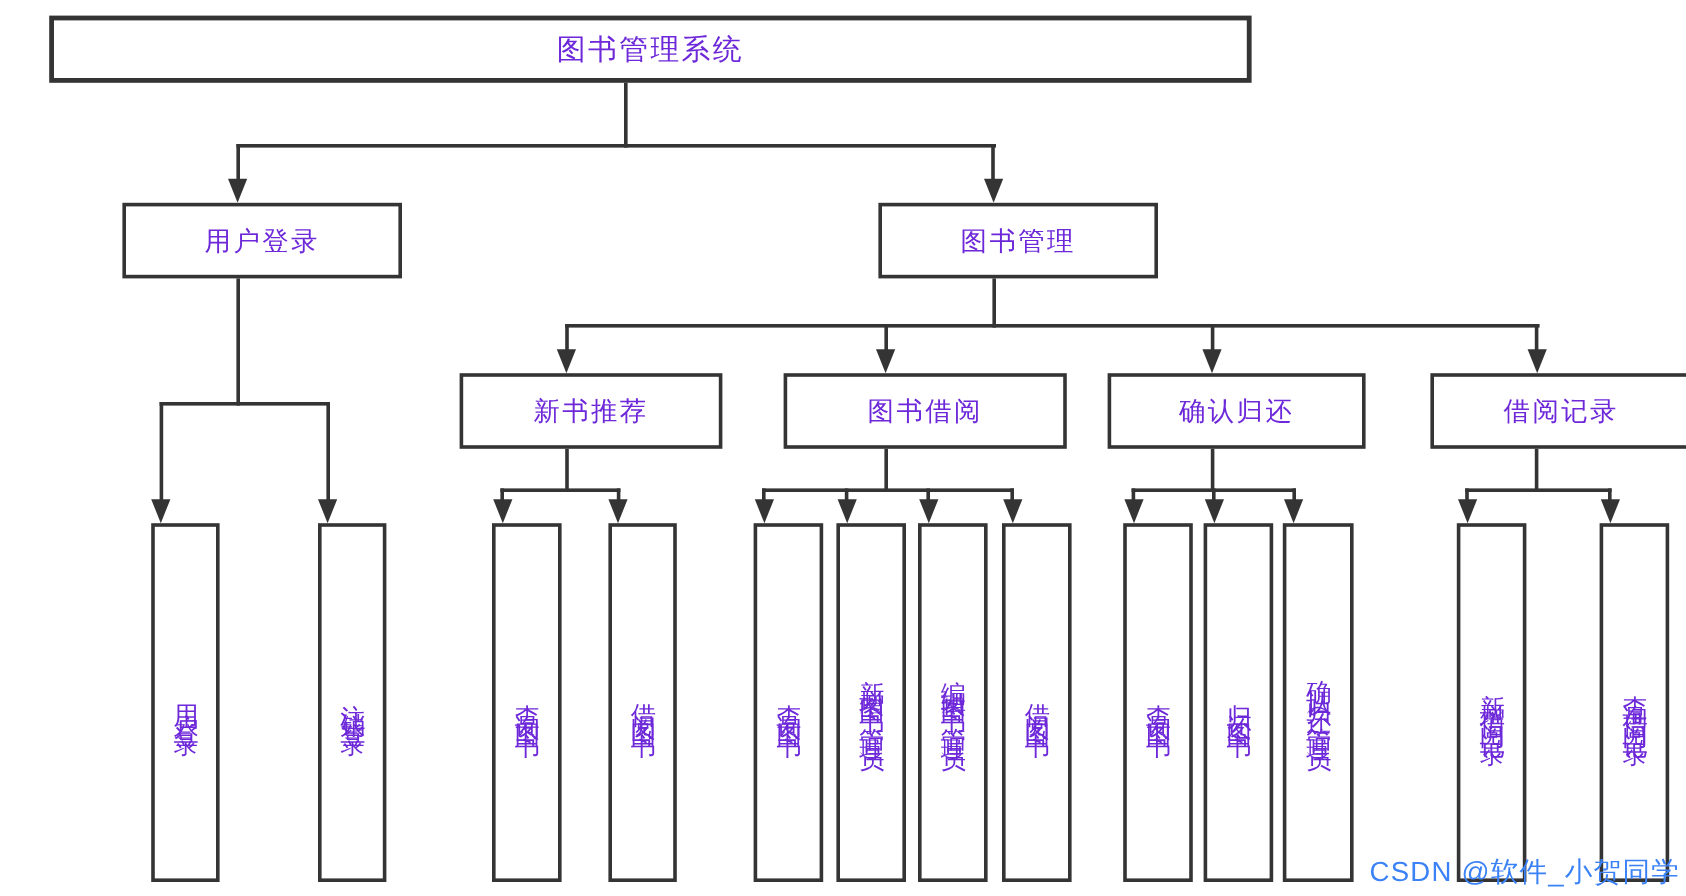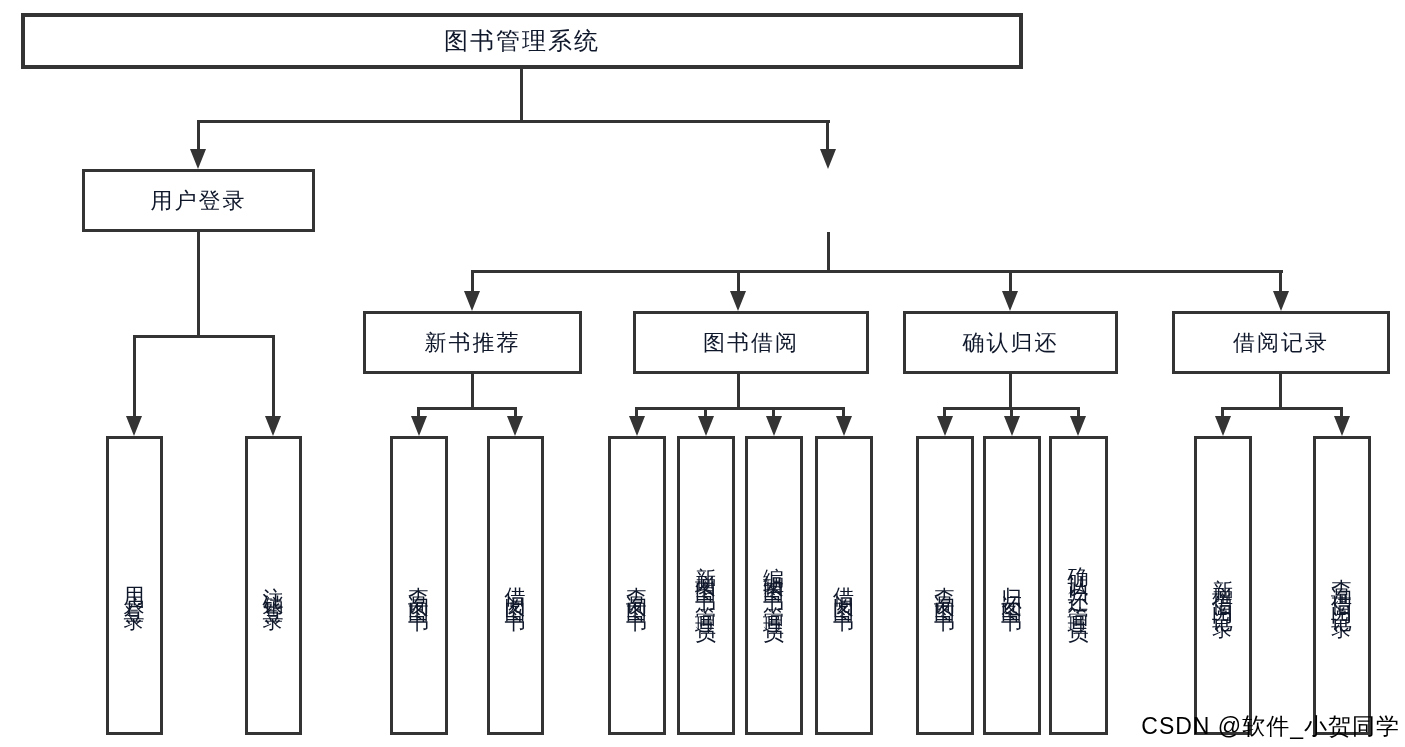--- a/index.html
+++ b/index.html
@@ -11,21 +11,22 @@
     overflow:hidden;
   }
   .box {
     position:absolute;
     box-sizing:border-box;
     border:3px solid #343434;
     background:#ffffff;
     display:flex;
     align-items:center;
     justify-content:center;
-    color:#0f172a;
+    color:#6d28d9;
+    margin-left:20px;
   }
   .hbox { font-size:22px; letter-spacing:2px; white-space:nowrap; }
   .rootbox { border-width:4px; font-size:24px; }
   .vbox { font-size:21px; }
   .vtext {
     display:block;
     writing-mode:vertical-rl;
     text-orientation:mixed;
     letter-spacing:8px;
     line-height:1.1;
@@ -37,21 +38,21 @@
     position:absolute;
     width:0; height:0;
     border-left:8px solid transparent;
     border-right:8px solid transparent;
     border-top:20px solid #343434;
   }
   .watermark {
     position:absolute;
     right:5px; bottom:5px;
     font-size:23px;
-    color:#000000;
+    color:#3b82f6;
     letter-spacing:1px;
     white-space:nowrap;
   }
 </style>
 </head>
 <body>
 
 <div class="canvas">
 
   <div class="box hbox rootbox" style="left:21px;top:13px;width:1002px;height:56px;">
@@ -60,20 +61,23 @@
 
   <div class="vline" style="left:520px;top:69px;height:54px;"></div>
   <div class="hline" style="left:197px;top:120px;width:633px;"></div>
   <div class="vline" style="left:197px;top:120px;height:32px;"></div>
   <div class="vline" style="left:826px;top:120px;height:32px;"></div>
   <div class="arrow" style="left:190px;top:149px;"></div>
   <div class="arrow" style="left:820px;top:149px;"></div>
 
   <div class="box hbox" style="left:82px;top:169px;width:233px;height:63px;">
     <span>用户登录</span>
+  </div>
+  <div class="box hbox" style="left:712px;top:169px;width:233px;height:63px;">
+    <span>图书管理</span>
   </div>
 
   <div class="vline" style="left:197px;top:232px;height:106px;"></div>
   <div class="hline" style="left:133px;top:335px;width:141px;"></div>
   <div class="vline" style="left:133px;top:335px;height:83px;"></div>
   <div class="vline" style="left:272px;top:335px;height:83px;"></div>
   <div class="arrow" style="left:126px;top:416px;"></div>
   <div class="arrow" style="left:265px;top:416px;"></div>
 
   <div class="vline" style="left:827px;top:232px;height:41px;"></div>

